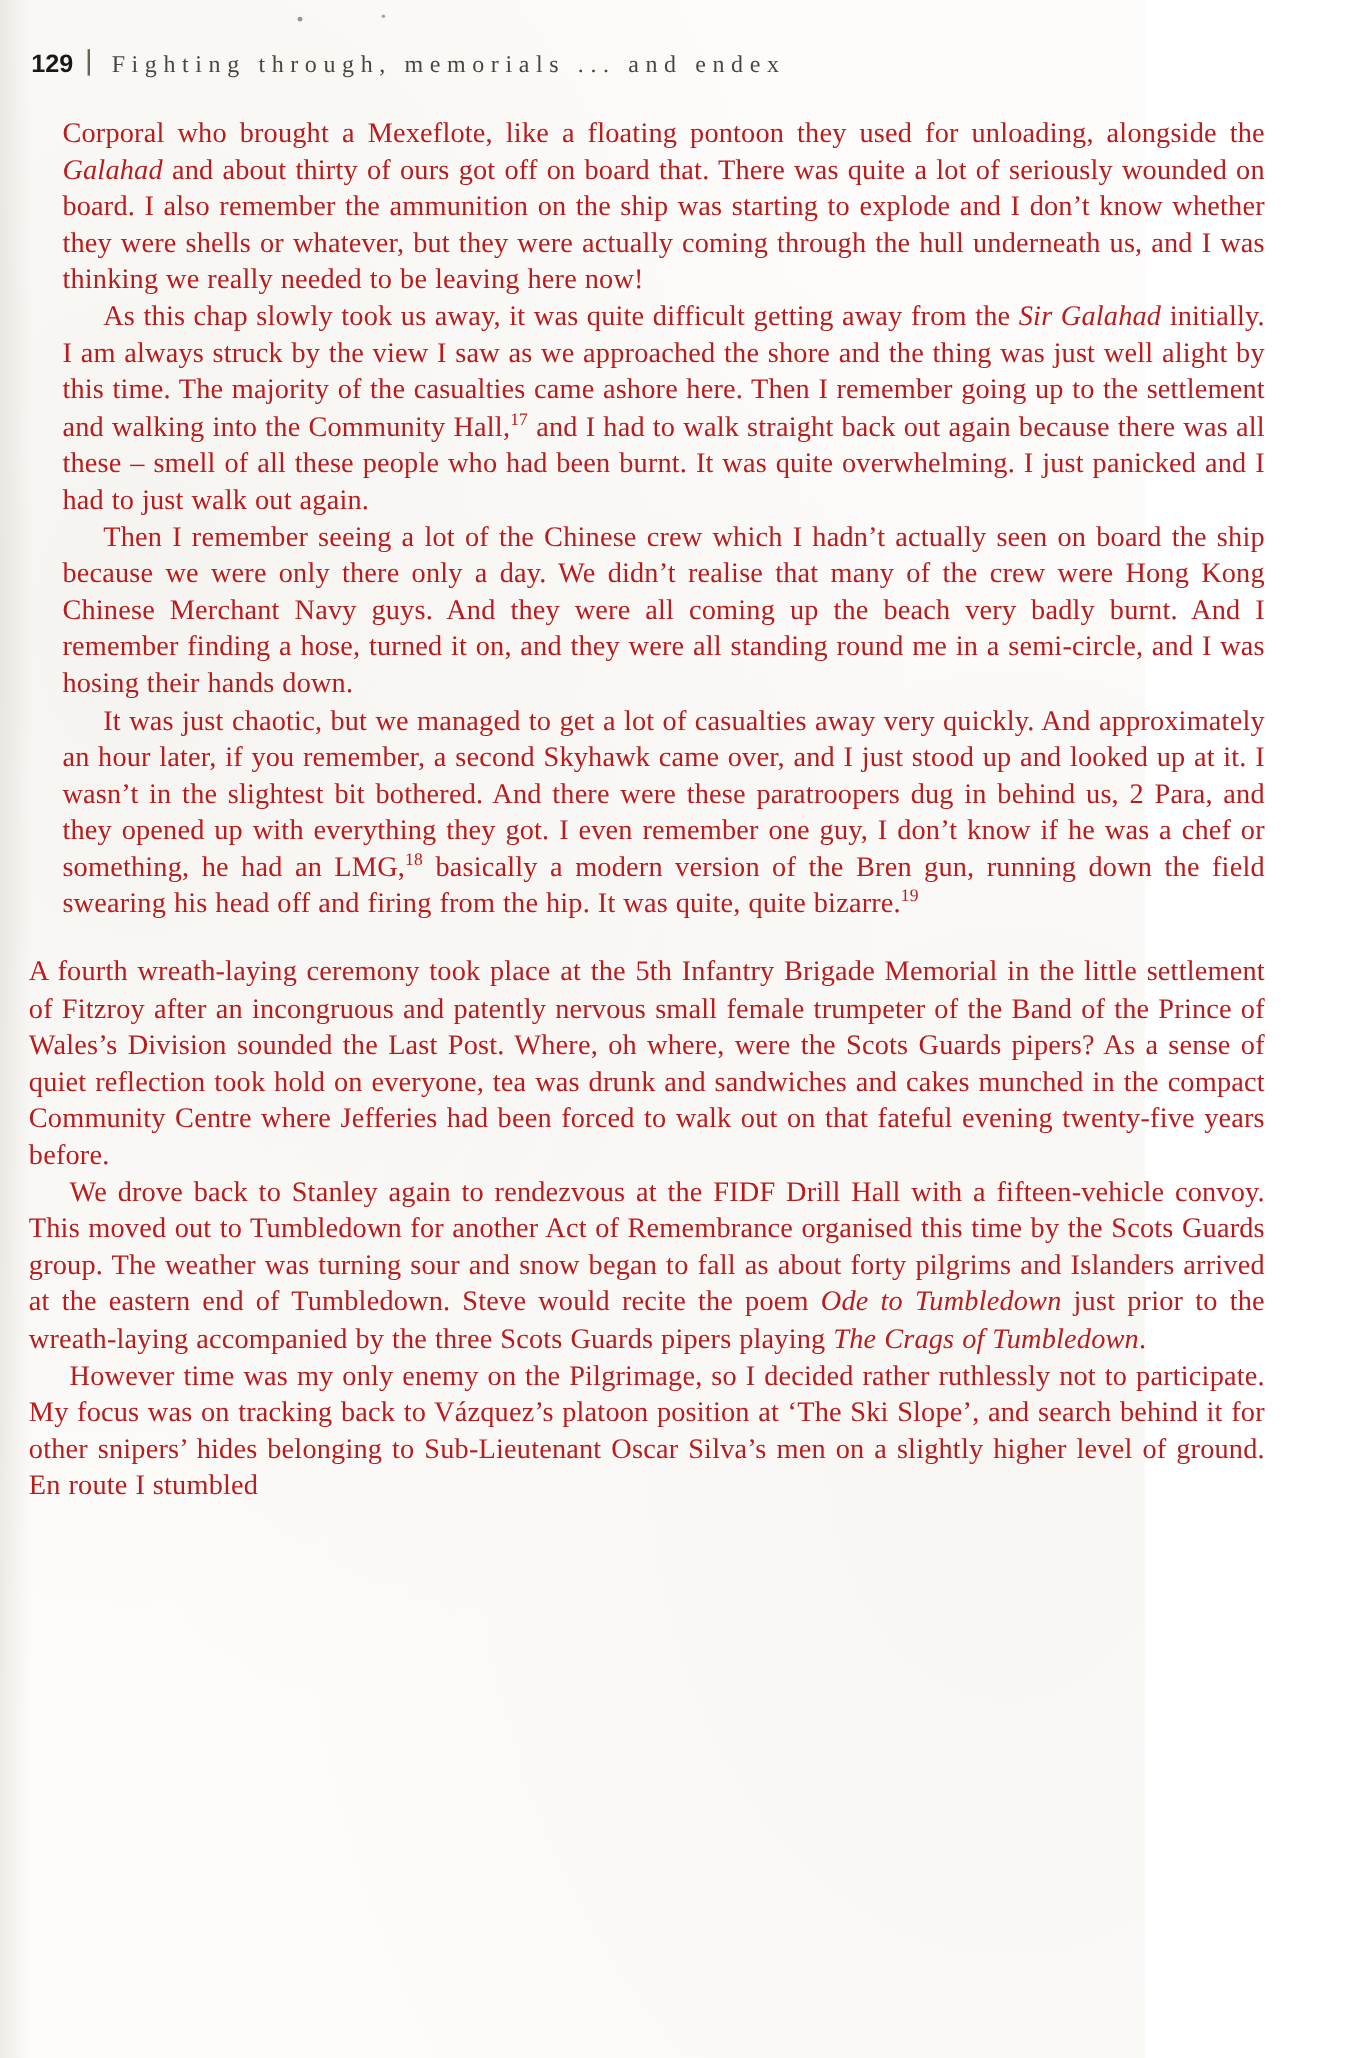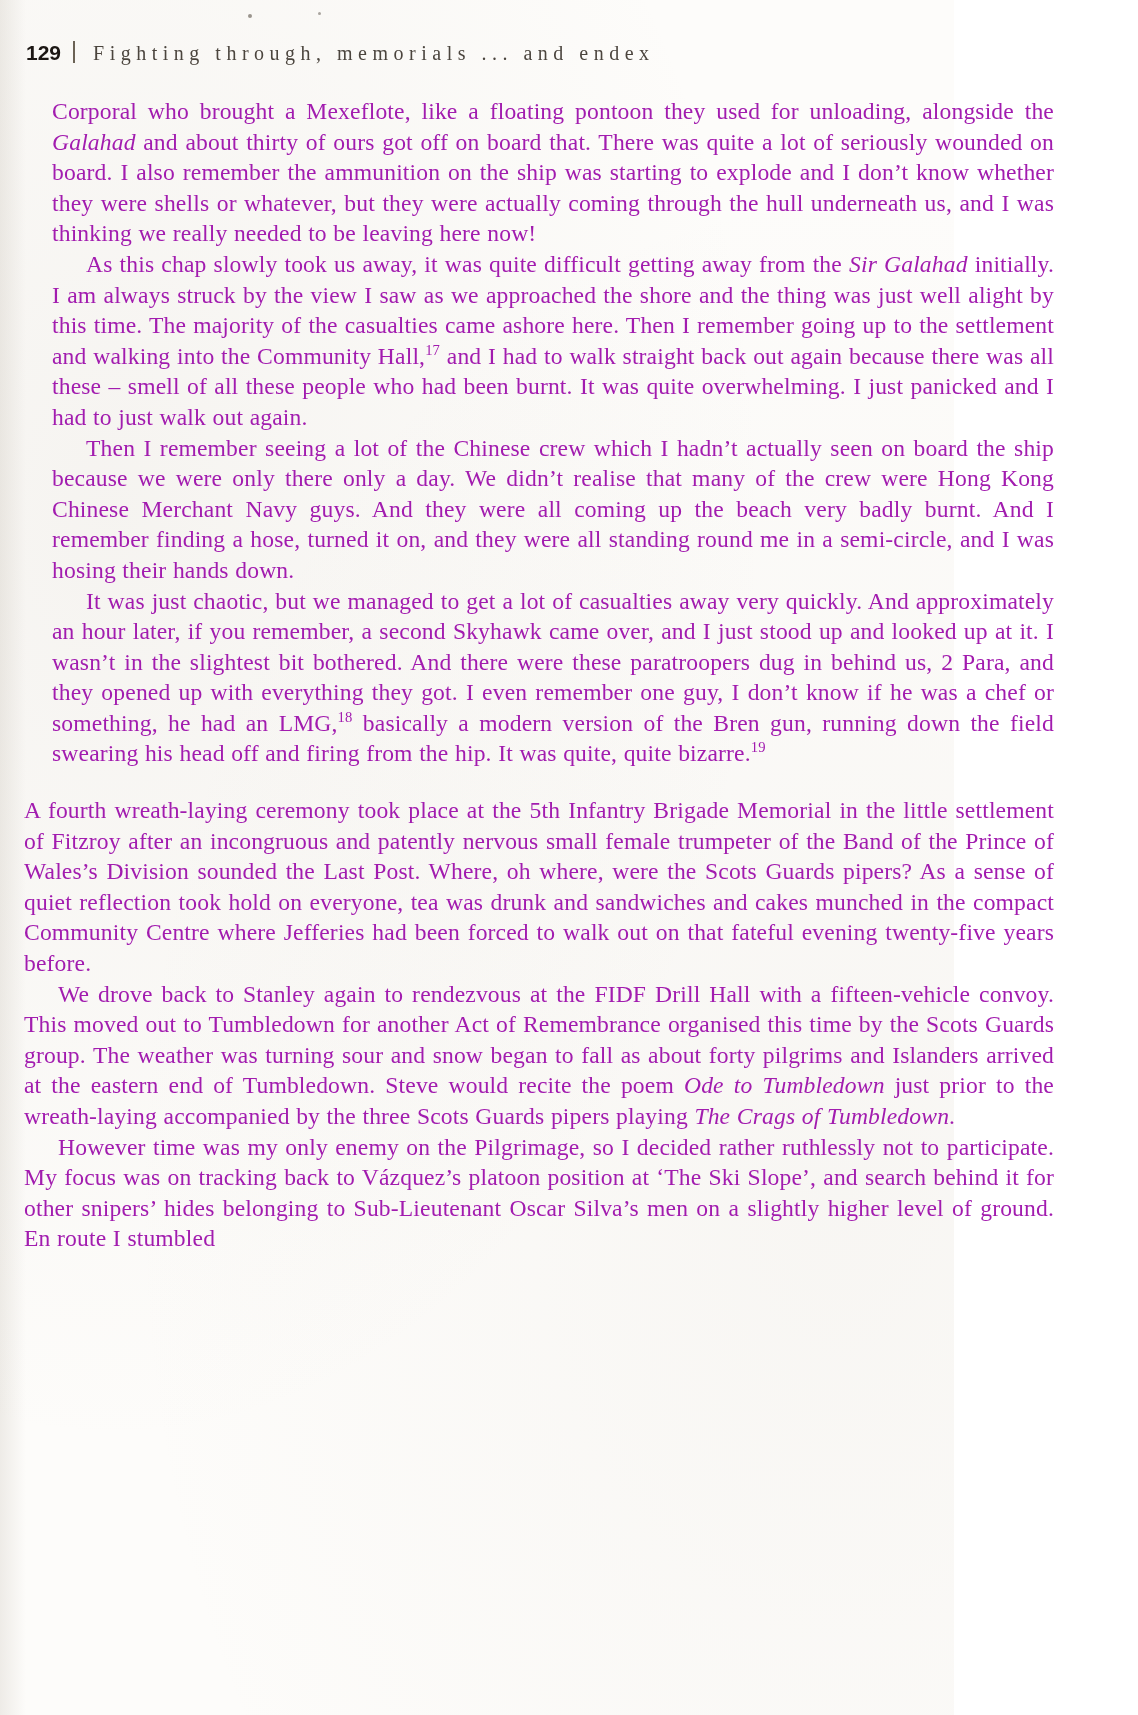--- a/index.html
+++ b/index.html
@@ -72,21 +72,21 @@
     top: 96px;
     left: 52px;
     width: 1002px;
   }
   p {
     margin: 0;
     font-size: 23.6px;
     line-height: 30.6px;
     text-align: justify;
     text-justify: inter-word;
-    color: #a21caf;
+    color: #b91c1c;
     letter-spacing: 0.15px;
     word-spacing: 0.5px;
   }
   p.indent {
     text-indent: 34px;
   }
   .section-one p:first-child { text-indent: 0; }
   .section-two {
     margin-top: 26px;
   }

